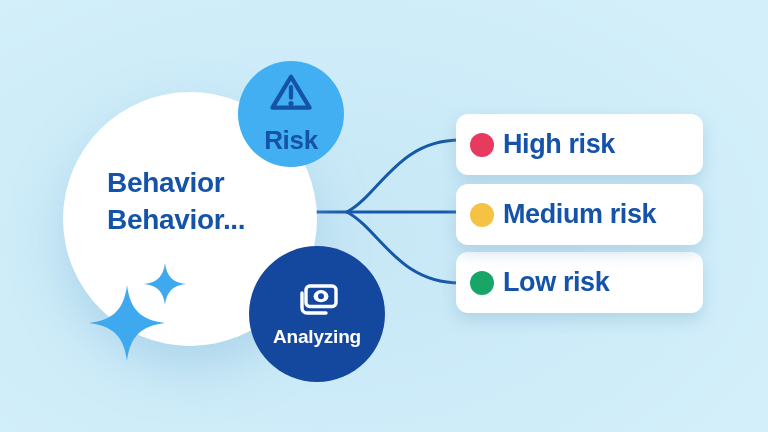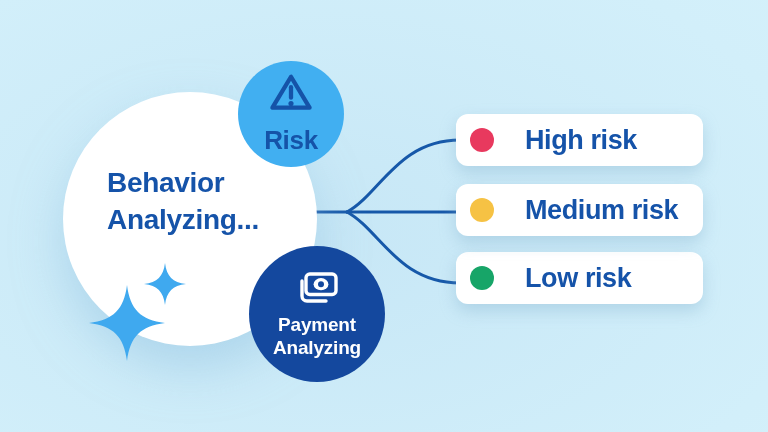--- a/index.html
+++ b/index.html
@@ -85,29 +85,29 @@
     text-align: center;
     margin-top: 6px;
     letter-spacing: -0.2px;
   }
   .payment-bubble .label span { display: block; }
 
   
   .risk-pill {
     position: absolute;
     left: 456px;
-    width: 247px; height: 52px;
+    width: 247px; height: 61px;
     background: #ffffff;
     border-radius: 12px;
     box-shadow: 0 7px 16px rgba(132, 177, 206, 0.40);
     display: flex;
     align-items: center;
     padding-left: 14px;
     box-sizing: border-box;
-    gap: 31px;
+    gap: 9px;
   }
   .risk-pill.p1 { top: 114px; }
   .risk-pill.p2 { top: 184px; }
   .risk-pill.p3 { top: 252px; }
   .risk-pill .dot {
     width: 24px; height: 24px;
     border-radius: 50%;
     flex: 0 0 auto;
   }
   .risk-pill .pill-label {
@@ -132,42 +132,41 @@
       <path d="M 316 212 H 347"></path>
       <path d="M 347 212 C 380 194 398 140 460 140"></path>
       <path d="M 347 212 H 460"></path>
       <path d="M 347 212 C 380 230 398 283 460 283"></path>
     </g>
   </svg>
 
   <div class="main-bubble">
     <div class="main-title">
       <span>Behavior</span>
-      <span>Analyzing...</span>
+      <span>Behavior...</span>
     </div>
   </div>
 
   <div class="risk-bubble">
     <svg width="46" height="40" viewBox="0 0 48 42" fill="none">
       <path d="M24 5 L4.5 37.5 H43.5 Z" stroke="#1553a8" stroke-width="4.5" stroke-linejoin="round" stroke-linecap="round"></path>
       <path d="M24 16 V 27" stroke="#1553a8" stroke-width="4.5" stroke-linecap="round"></path>
       <circle cx="24" cy="33.2" r="2.7" fill="#1553a8"></circle>
     </svg>
     <div class="label">Risk</div>
   </div>
 
   <div class="payment-bubble">
     <svg width="44" height="38" viewBox="0 0 44 38" fill="none">
       <path d="M7 12 V 27 a 5 5 0 0 0 5 5 H 31" stroke="#ffffff" stroke-width="3.4" stroke-linecap="round" stroke-linejoin="round"></path>
       <rect x="11" y="5" width="30" height="20.5" rx="3.8" stroke="#ffffff" stroke-width="3.4"></rect>
       <ellipse cx="26" cy="15.2" rx="7.4" ry="6.1" fill="#ffffff"></ellipse>
       <circle cx="26" cy="15.2" r="3" fill="#14489e"></circle>
     </svg>
     <div class="label">
-      <span>Payment</span>
       <span>Analyzing</span>
     </div>
   </div>
 
   <div class="risk-pill p1">
     <div class="dot" style="background: rgb(232, 57, 94);"></div>
     <div class="pill-label">High risk</div>
   </div>
   <div class="risk-pill p3">
     <div class="dot" style="background: rgb(23, 165, 104);"></div>

